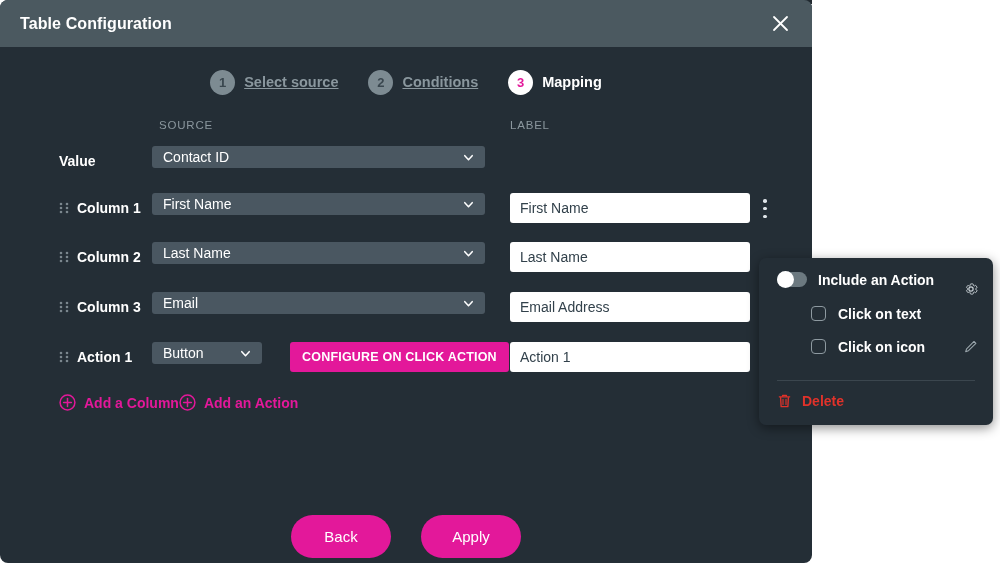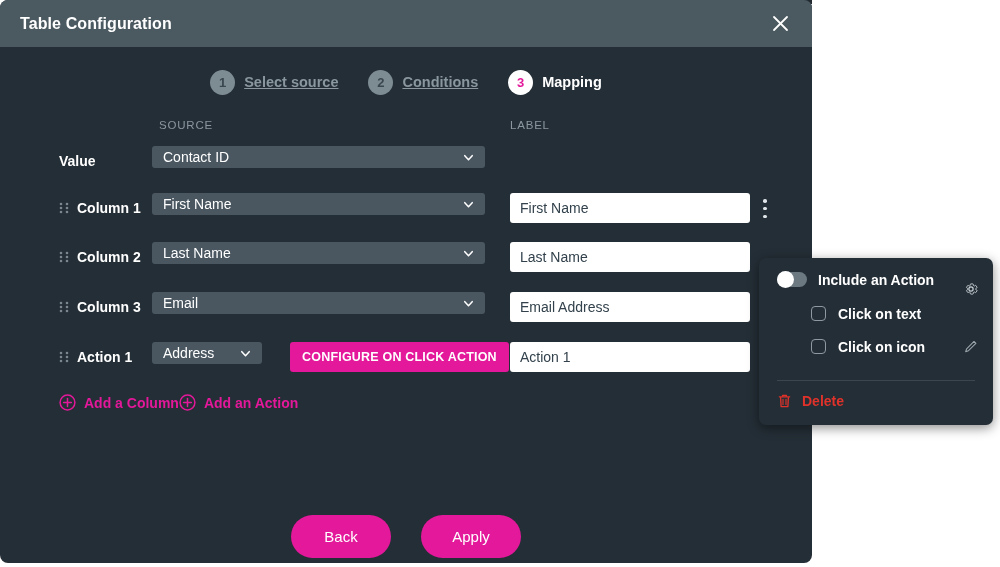--- a/index.html
+++ b/index.html
@@ -483,21 +483,21 @@
               <circle cx="8" cy="3" r="1.3" fill="#7b878e"></circle>
             <circle cx="2" cy="7" r="1.3" fill="#7b878e"></circle>
               <circle cx="8" cy="7" r="1.3" fill="#7b878e"></circle>
             <circle cx="2" cy="11" r="1.3" fill="#7b878e"></circle>
               <circle cx="8" cy="11" r="1.3" fill="#7b878e"></circle>
           </svg>
         </span>
         <span class="rl-text">Action 1</span>
       </div>
       <div class="sel narrow">
-        <span class="sel-val">Address</span>
+        <span class="sel-val">Button</span>
         <svg class="chev" viewBox="0 0 14 14">
           <polyline points="3,5 7,9.5 11,5" fill="none" stroke="#ffffff" stroke-width="1.6" stroke-linecap="round" stroke-linejoin="round"></polyline>
         </svg>
       </div>
       <button class="cfg-btn">CONFIGURE ON CLICK ACTION</button>
       <input class="txt" type="text" value="Action 1" style="">
     </div>
 
     <div id="add-links" style="top:275px;">
       <div class="add-link">

